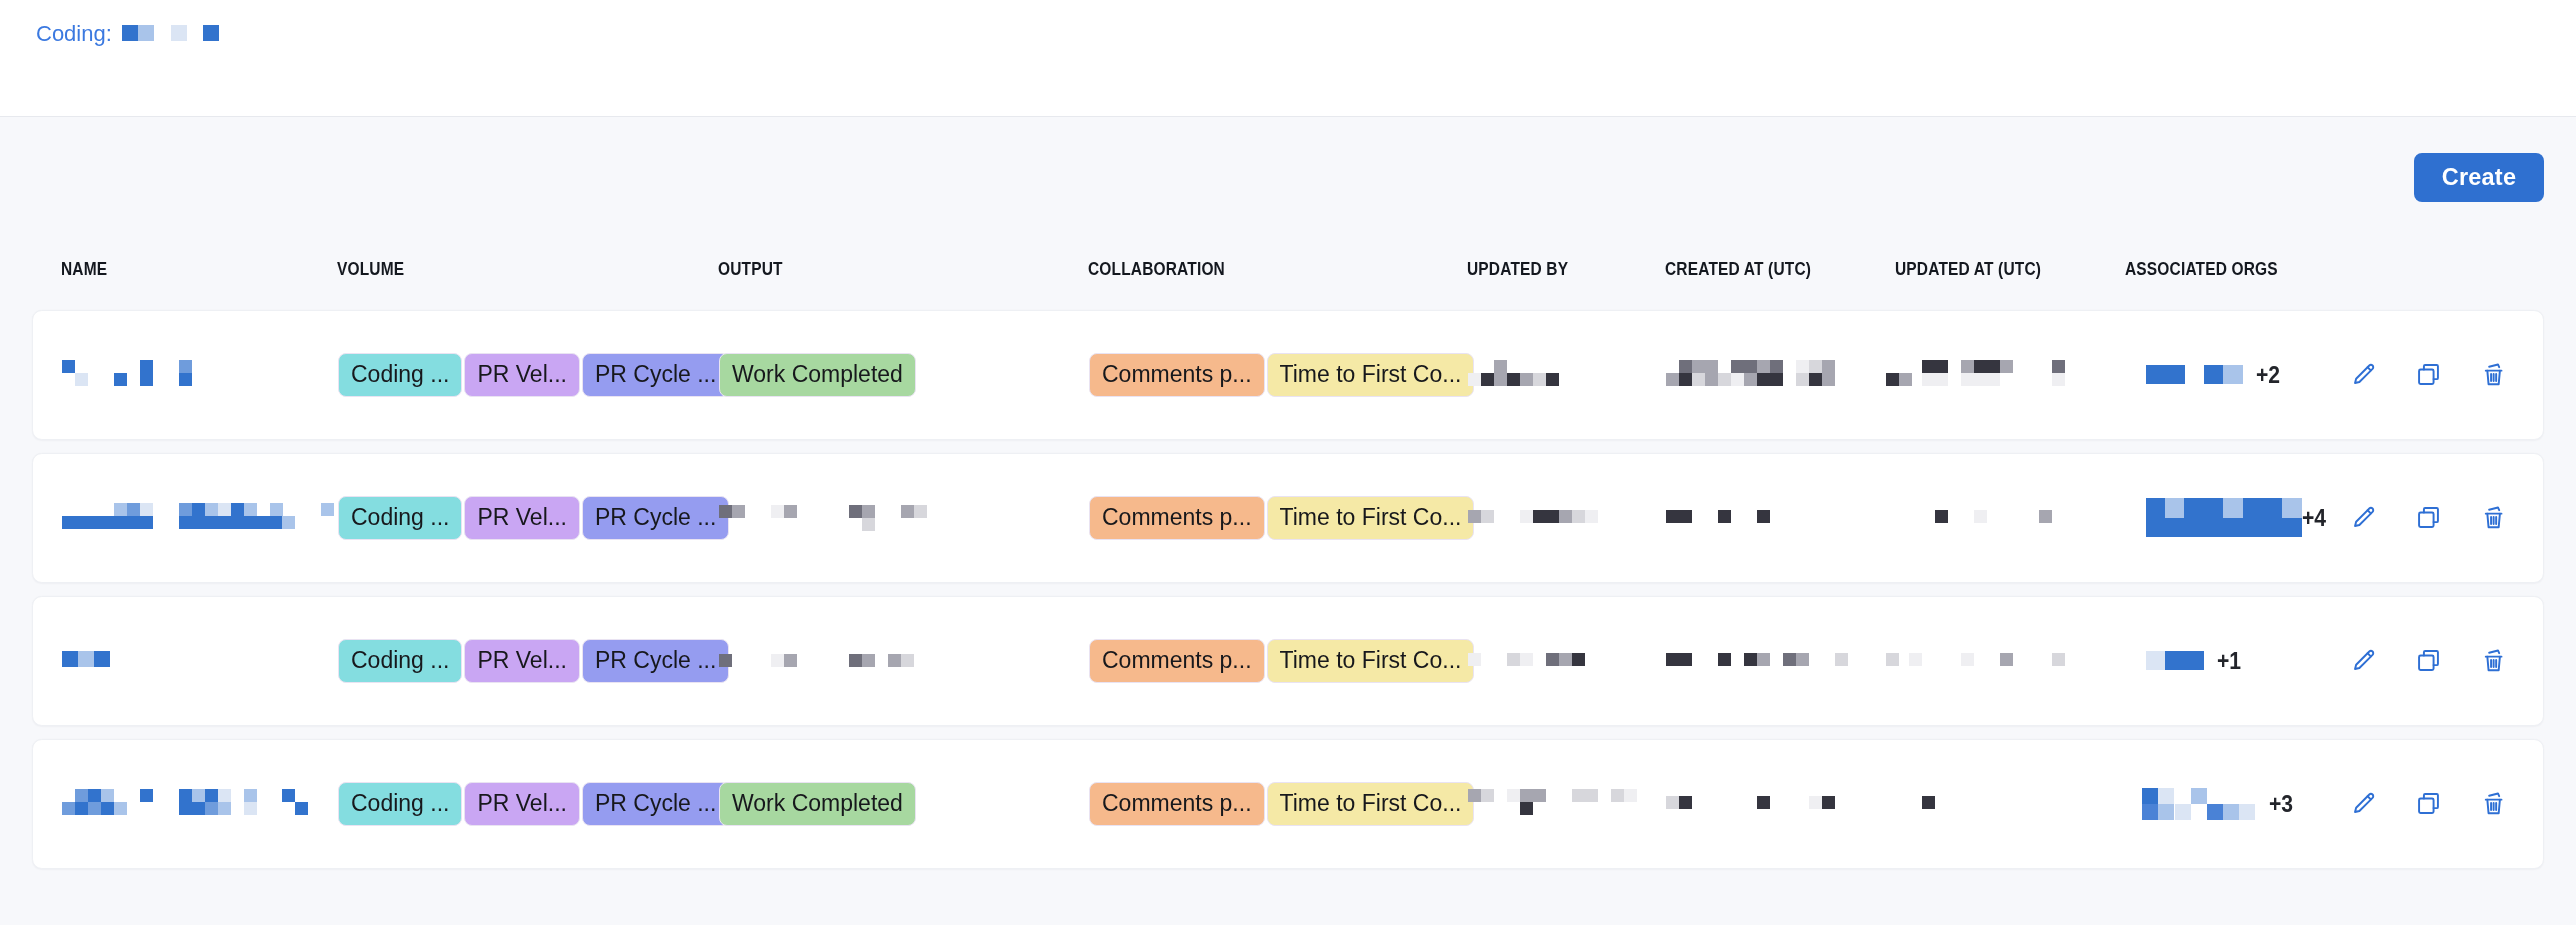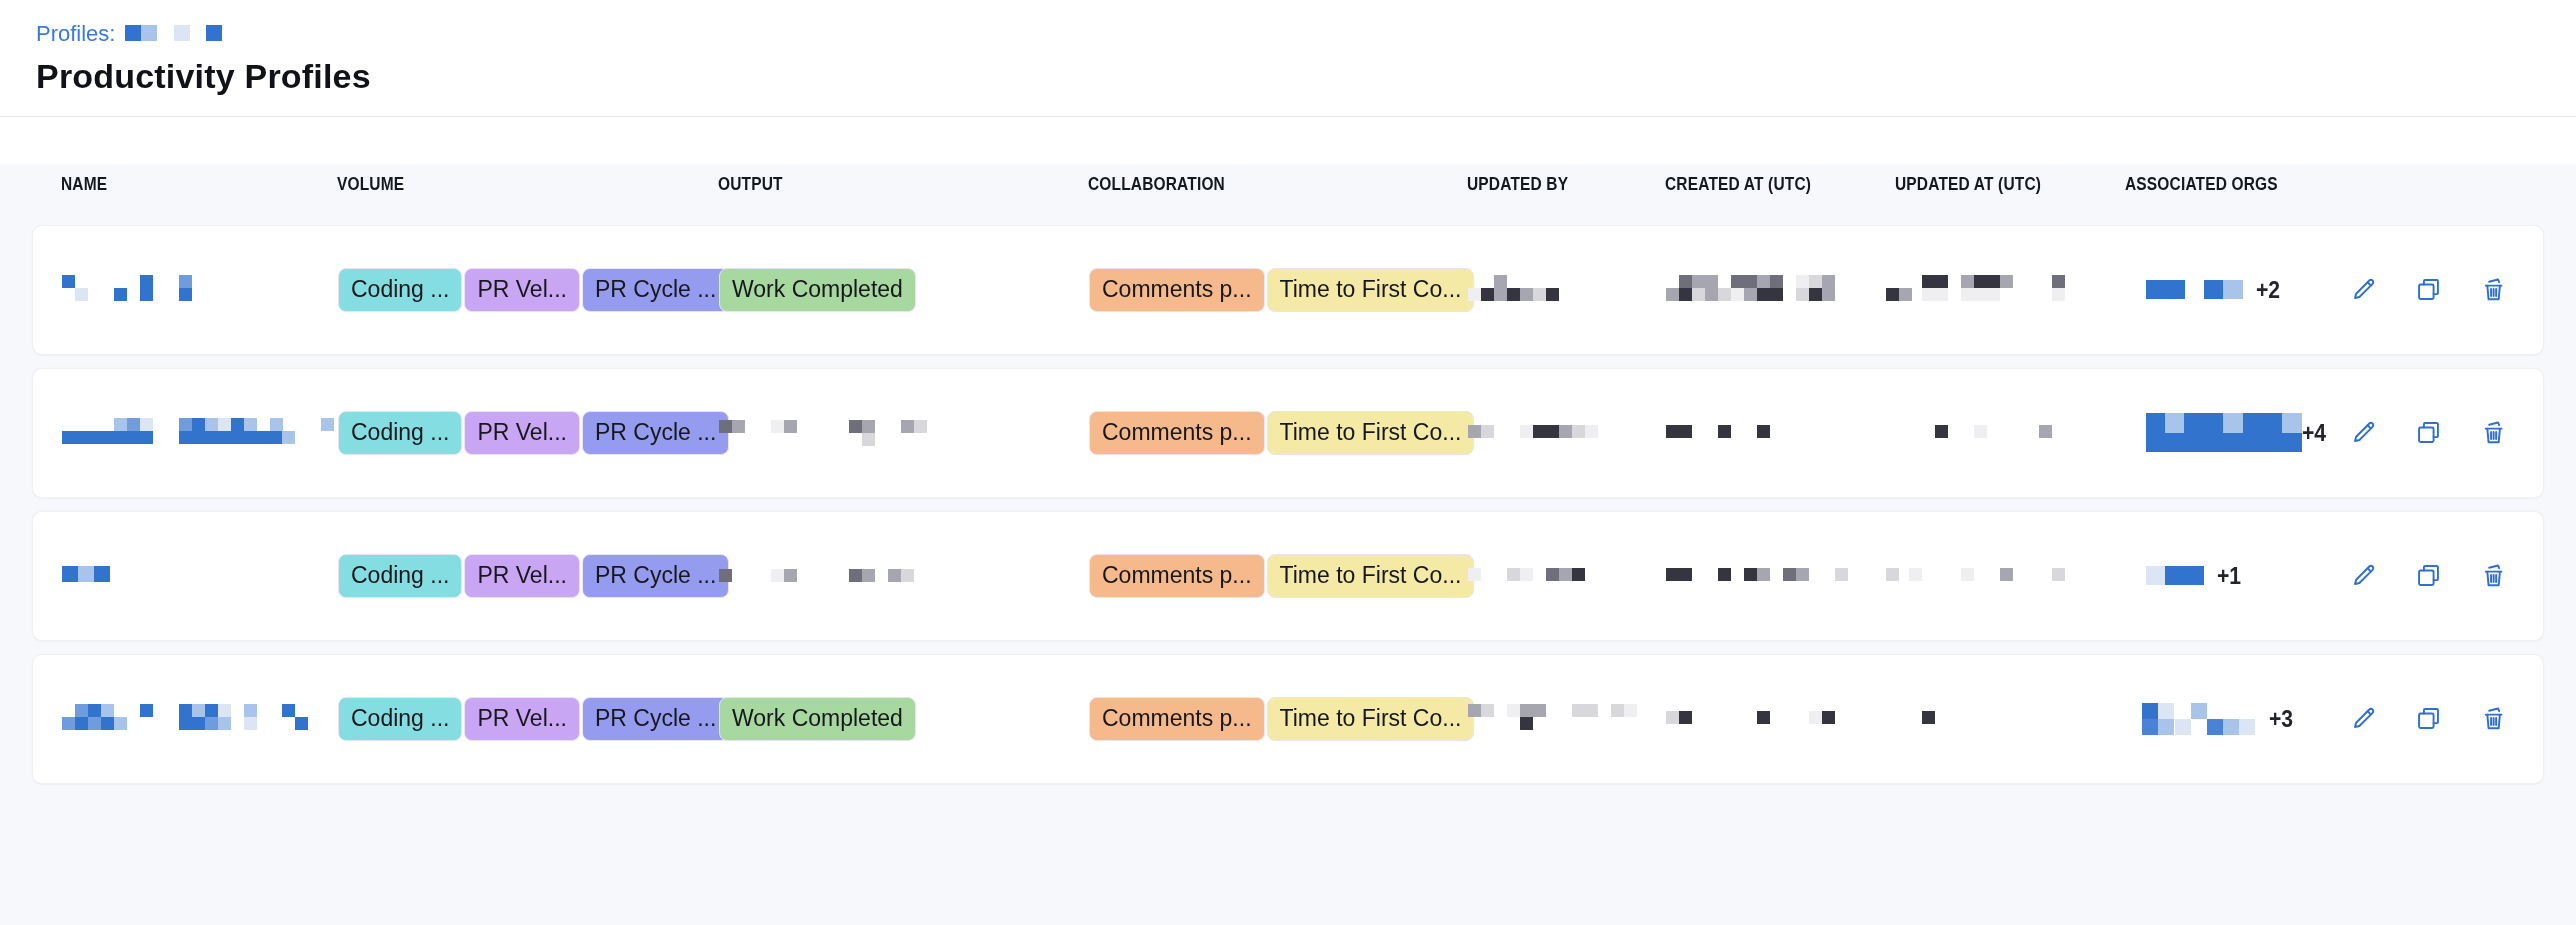--- a/index.html
+++ b/index.html
@@ -43,27 +43,29 @@
   .icon-btn svg{width:29px;height:29px;stroke:currentColor;fill:none;stroke-width:1.6;
     stroke-linecap:round;stroke-linejoin:round;}
 </style>
 </head>
 <body>
 
 <div class="page">
 
   <div class="topbar">
     <div class="account-line">
-      <span>Profiles:</span>
+      <span>Coding:</span>
       <span id="account-redaction"><span class="mosaic" style="width: 97px; height: 16px;"><i style="left: 0px; top: 0px; width: 16px; height: 16px; background: rgb(50, 115, 205);"></i><i style="left: 16px; top: 0px; width: 16px; height: 16px; background: rgb(169, 196, 234);"></i><i style="left: 49px; top: 0px; width: 16px; height: 16px; background: rgb(219, 229, 244);"></i><i style="left: 81px; top: 0px; width: 16px; height: 16px; background: rgb(50, 115, 205);"></i></span></span>
     </div>
-    <div class="page-title">Productivity Profiles</div>
   </div>
 
   <div class="section">
+    <div class="toolbar">
+      <button class="create-btn">Create</button>
+    </div>
 
     <div class="table-wrap">
       <div class="grid header-row" id="header-row">
           <div class="hcell"><span>NAME</span></div>
           <div class="hcell"><span>VOLUME</span></div>
           <div class="hcell"><span>OUTPUT</span></div>
           <div class="hcell"><span>COLLABORATION</span></div>
           <div class="hcell"><span>UPDATED BY</span></div>
           <div class="hcell"><span>CREATED AT (UTC)</span></div>
           <div class="hcell"><span>UPDATED AT (UTC)</span></div>

